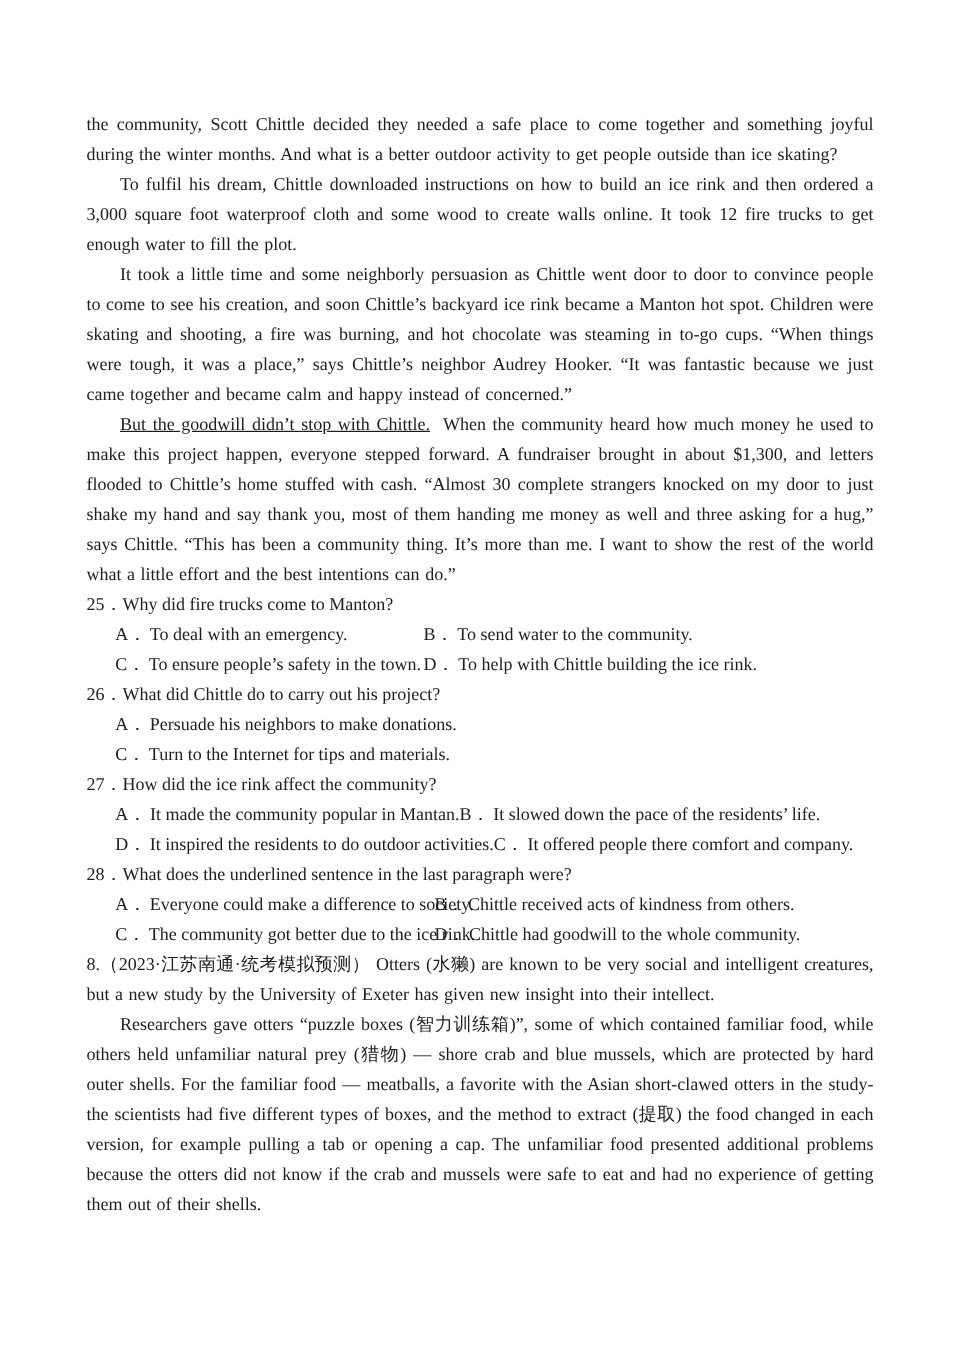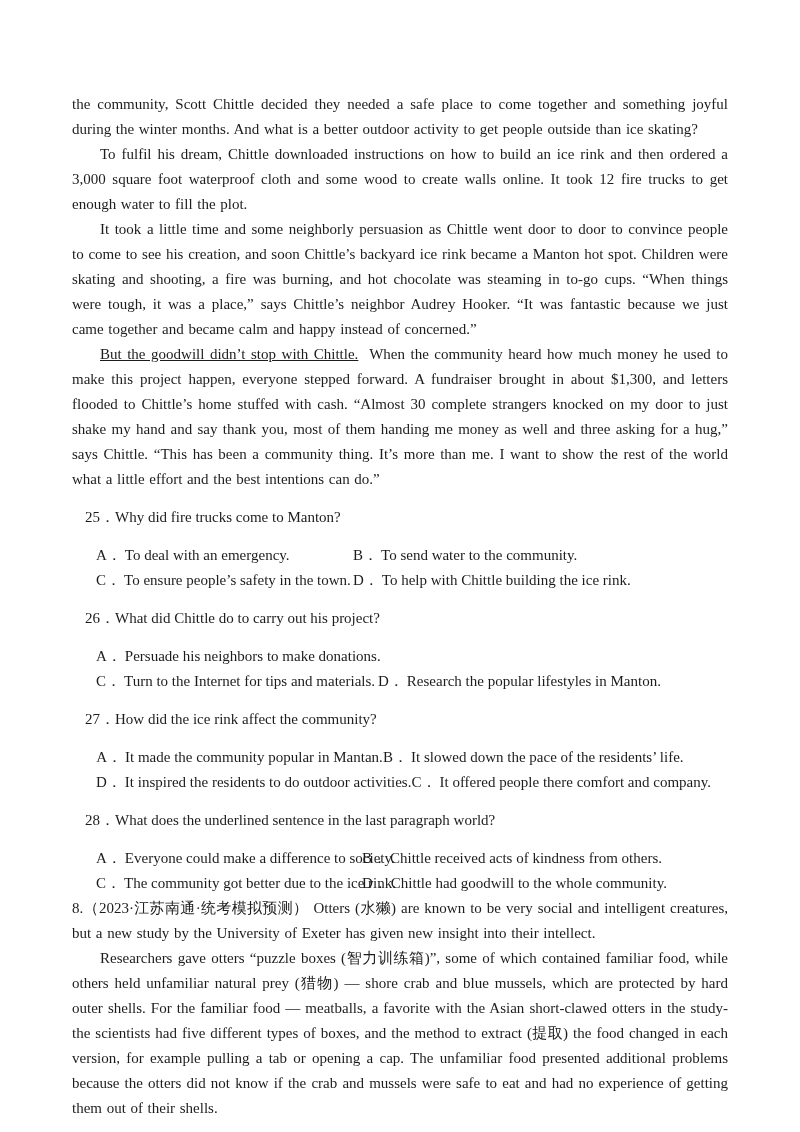--- a/index.html
+++ b/index.html
@@ -29,21 +29,21 @@
     word-spacing: 0.06em;
   }
   .para.indent {
     text-indent: 28px;
   }
   .underlined {
     text-decoration: underline;
   }
   .question { margin: 0; }
   .q-line {
-    margin: 13px;
+    margin: 0;
     text-align: left;
   }
   .q-num { display: inline; }
   .opt-row {
     display: flex;
     padding-left: 24px;
     align-items: baseline;
   }
   .opt { display: inline-block; white-space: nowrap; }
   .opt .opt-label { margin-right: 3px; }
@@ -75,38 +75,37 @@
     </div>
   </div>
 
   <div class="question">
     <p class="q-line"><span class="q-num">26．</span><span>What did Chittle do to carry out his project?</span></p>
     <div class="opt-row">
       <span class="opt w-q26"><span class="opt-label">A．</span><span>Persuade his neighbors to make donations.</span></span>
     </div>
     <div class="opt-row">
       <span class="opt w-q26"><span class="opt-label">C．</span><span>Turn to the Internet for tips and materials.</span></span>
-      <span class="opt"><span class="opt-label">D．</span><span>Research the popular lifestyles in Manton.</span></span>
     </div>
   </div>
 
   <div class="question">
     <p class="q-line"><span class="q-num">27．</span><span>How did the ice rink affect the community?</span></p>
     <div class="opt-row">
       <span class="opt w-q27"><span class="opt-label">A．</span><span>It made the community popular in Mantan.</span></span>
       <span class="opt"><span class="opt-label">B．</span><span>It slowed down the pace of the residents’ life.</span></span>
     </div>
     <div class="opt-row">
       <span class="opt"><span class="opt-label">D．</span><span>It inspired the residents to do outdoor activities.</span></span>
       <span class="opt w-q27"><span class="opt-label">C．</span><span>It offered people there comfort and company.</span></span>
     </div>
   </div>
 
   <div class="question">
-    <p class="q-line"><span class="q-num">28．</span><span>What does the underlined sentence in the last paragraph world?</span></p>
+    <p class="q-line"><span class="q-num">28．</span><span>What does the underlined sentence in the last paragraph were?</span></p>
     <div class="opt-row">
       <span class="opt w-q28"><span class="opt-label">A．</span><span>Everyone could make a difference to society.</span></span>
       <span class="opt"><span class="opt-label">B．</span><span>Chittle received acts of kindness from others.</span></span>
     </div>
     <div class="opt-row">
       <span class="opt w-q28"><span class="opt-label">C．</span><span>The community got better due to the ice rink.</span></span>
       <span class="opt"><span class="opt-label">D．</span><span>Chittle had goodwill to the whole community.</span></span>
     </div>
   </div>
 

